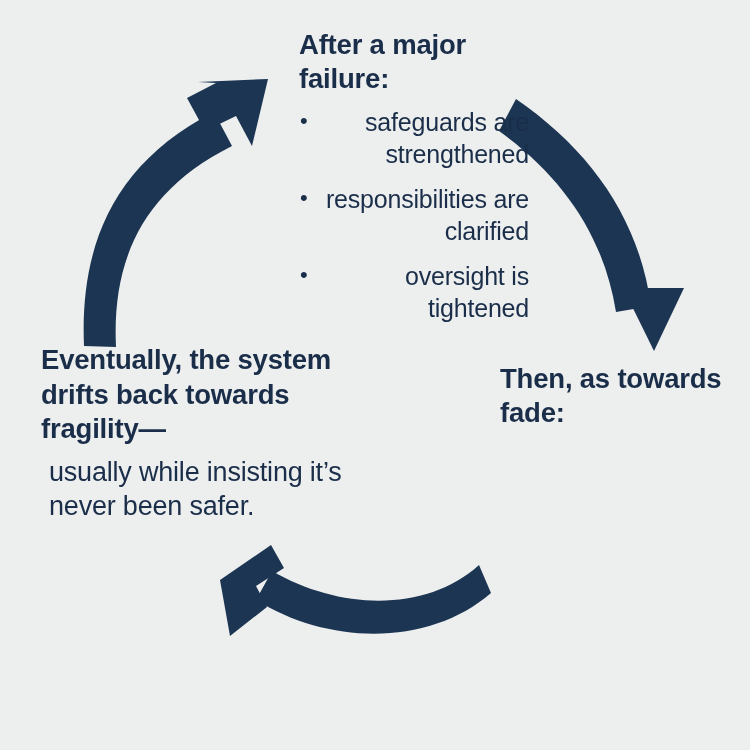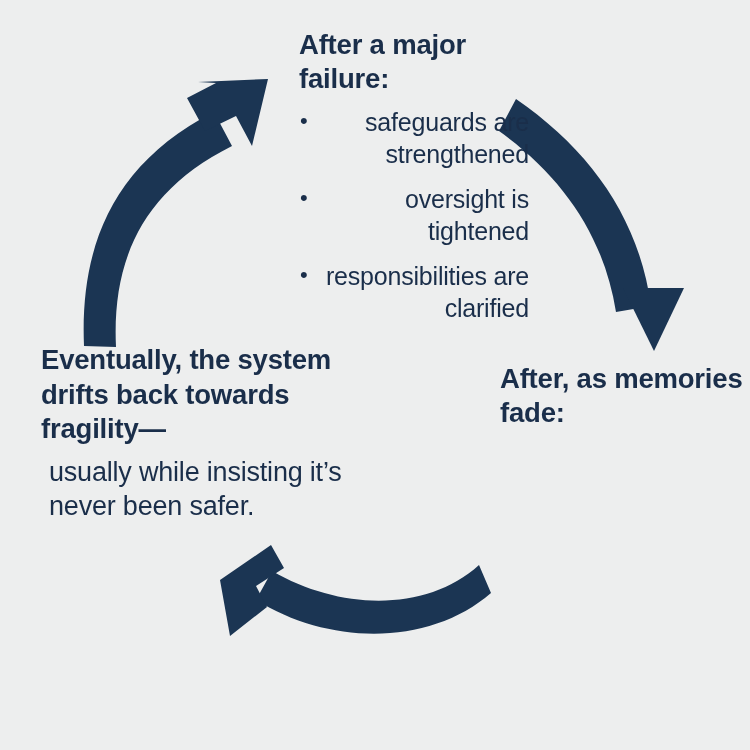--- a/index.html
+++ b/index.html
@@ -119,27 +119,27 @@
                L 272 571
                C 341 611, 427 612, 479 565 Z" fill="#1b3553"></path>
       <path d="M 220 580 L 271 545 L 284 568 L 256 586 L 267 607 L 230 636 Z" fill="#1b3553"></path>
     </g>
   </svg>
 
   <div class="block" id="top-block">
     <div class="heading">After a major failure:</div>
     <ul class="bullets">
       <li>safeguards are strengthened</li>
+      <li>responsibilities are clarified</li>
       <li>oversight is tightened</li>
-      <li>responsibilities are clarified</li>
     </ul>
   </div>
 
   <div class="block" id="right-block">
-    <div class="heading">After, as memories fade:</div>
+    <div class="heading">Then, as towards fade:</div>
   </div>
 
   <div class="block" id="left-block">
     <div class="heading">Eventually, the system drifts back towards fragility—</div>
     <div class="tagline">usually while insisting it’s never been safer.</div>
   </div>
 
 </div>
 
 </body></html>

